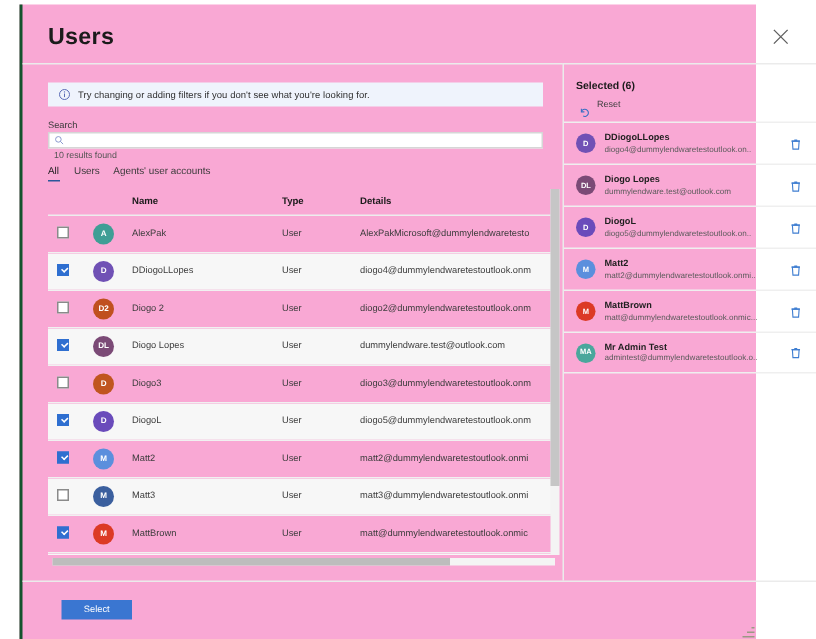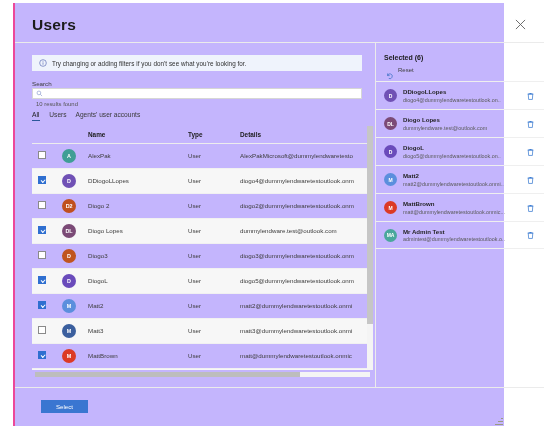--- a/index.html
+++ b/index.html
@@ -12,22 +12,22 @@
   #app {
     position: relative;
     width: 544px; height: 426px;
     background: #ffffff;
   }
   
   .dialog {
     position: absolute;
     left: 13px; top: 3px;
     width: 491px; height: 423px;
-    background: #c4b5fd;
-    border-left: 2px solid #ec4899;
+    background: #f9a8d4;
+    border-left: 2px solid #14532d;
   }
   .dlg-header {
     position: absolute;
     left: 0; top: 0; width: 531px; height: 39px;
   }
   .dlg-title {
     position: absolute; left: 17px; top: 13px;
     font-size: 15.5px; font-weight: bold; color: #1b1b1b;
     letter-spacing: .2px;
   }

